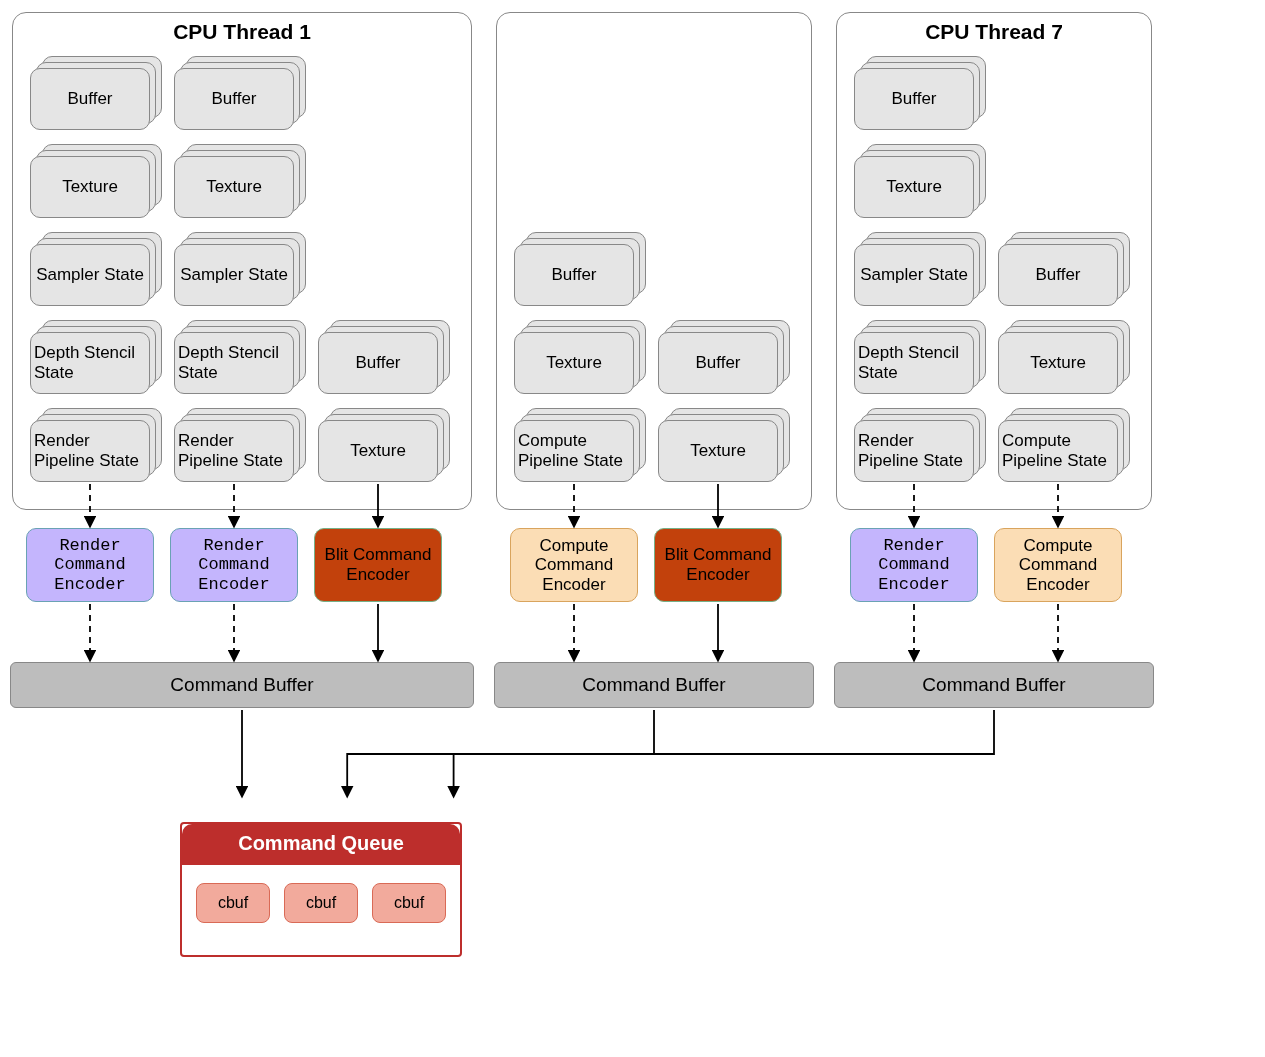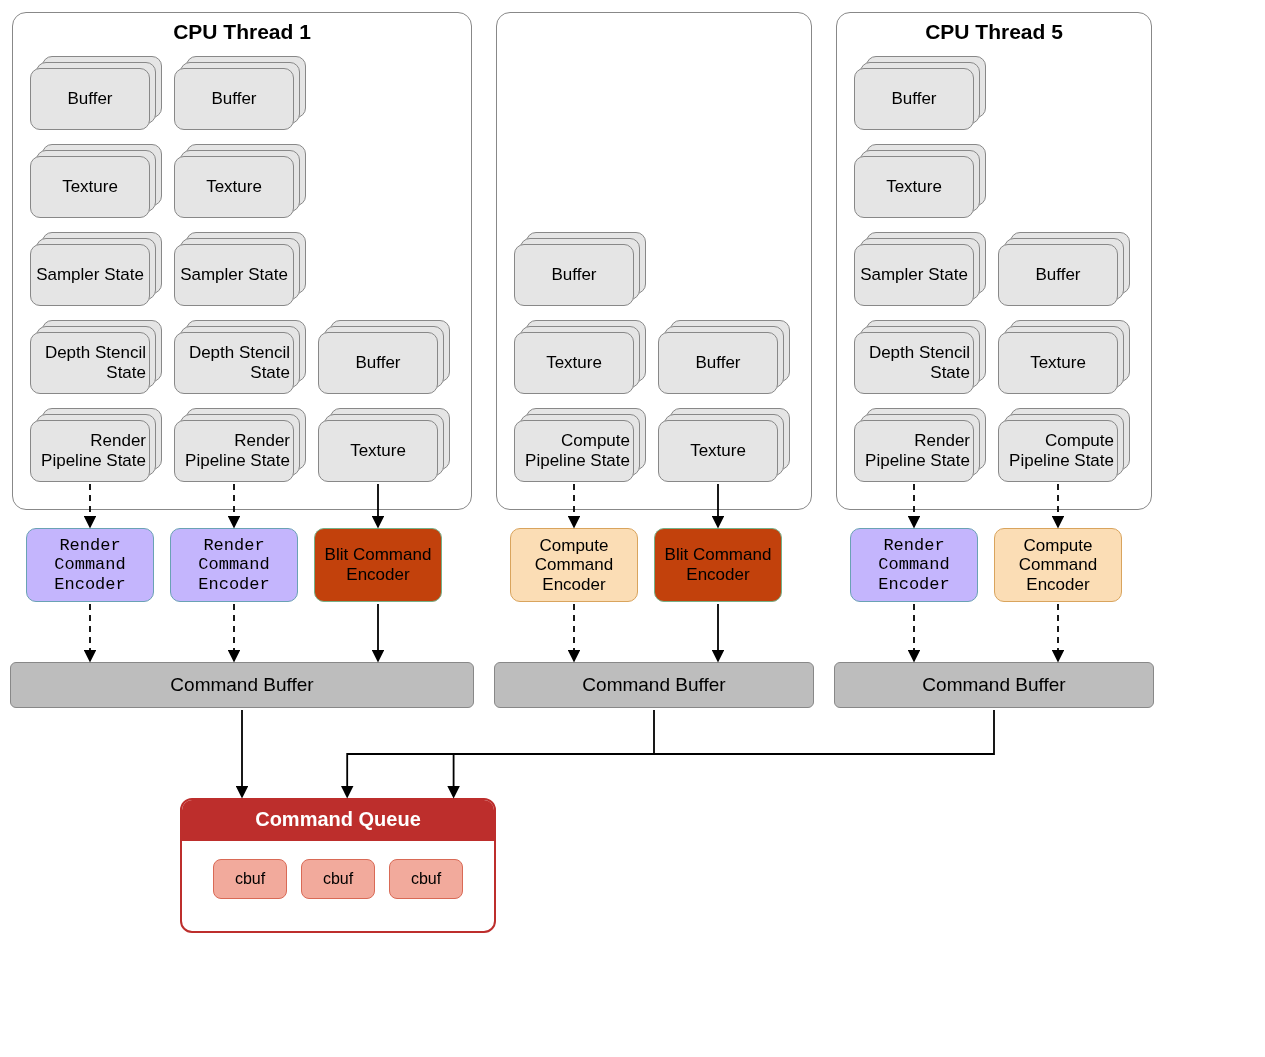--- a/index.html
+++ b/index.html
@@ -42,21 +42,21 @@
   .stack .layer.l0 { left: 12px; top: 0; }
   .stack .layer.l1 { left: 6px; top: 6px; }
   .stack .layer.l2 { left: 0; top: 12px; }
   .stack .label {
     position: absolute;
     left: 0; top: 12px;
     width: 120px; height: 62px;
     display: flex;
     align-items: center;
     justify-content: center;
-    text-align: right;
+    text-align: left;
     font-size: 17px;
     line-height: 1.15;
     padding: 0 4px;
   }
   .enc {
     position: absolute;
     width: 128px;
     height: 74px;
     border-radius: 10px;
     border: 1px solid;
@@ -76,24 +76,25 @@
     border-radius: 6px;
     border: 1px solid #888;
     background: #bdbdbd;
     display: flex;
     align-items: center;
     justify-content: center;
     font-size: 19px;
   }
   .queue {
     position: absolute;
-    width: 316px;
+    width: 282px;
     border: 2px solid #bd2e2c;
-    border-radius: 12px;
+    border-radius: 4px;
     background: #fff;
+    margin-top: 24px;
   }
   .queue-header {
     background: #bd2e2c;
     color: #fff;
     text-align: center;
     font-size: 20px;
     font-weight: 700;
     padding: 8px 0 10px;
     border-radius: 10px 10px 0 0;
   }
@@ -232,21 +233,21 @@
     </div>
     <div class="stack" style="width: 132px; height: 78px; left: 646px; top: 396px;">
       <div class="layer l0"></div>
       <div class="layer l1"></div>
       <div class="layer l2"></div>
       <div class="label">Texture</div>
     </div>
     <div class="enc green" style="left: 642px; top: 516px;">Blit Command Encoder</div>
     <div class="cbuf-bar" style="left: 482px; top: 650px; width: 320px;">Command Buffer</div>
     <div class="thread-box" style="left: 824px; top: 0px; width: 316px; height: 498px;"></div>
-    <div class="thread-title" style="left: 824px; top: 8px; width: 316px;">CPU Thread 5</div>
+    <div class="thread-title" style="left: 824px; top: 8px; width: 316px;">CPU Thread 7</div>
     <div class="stack" style="width: 132px; height: 78px; left: 842px; top: 44px;">
       <div class="layer l0"></div>
       <div class="layer l1"></div>
       <div class="layer l2"></div>
       <div class="label">Buffer</div>
     </div>
     <div class="stack" style="width: 132px; height: 78px; left: 842px; top: 132px;">
       <div class="layer l0"></div>
       <div class="layer l1"></div>
       <div class="layer l2"></div>

